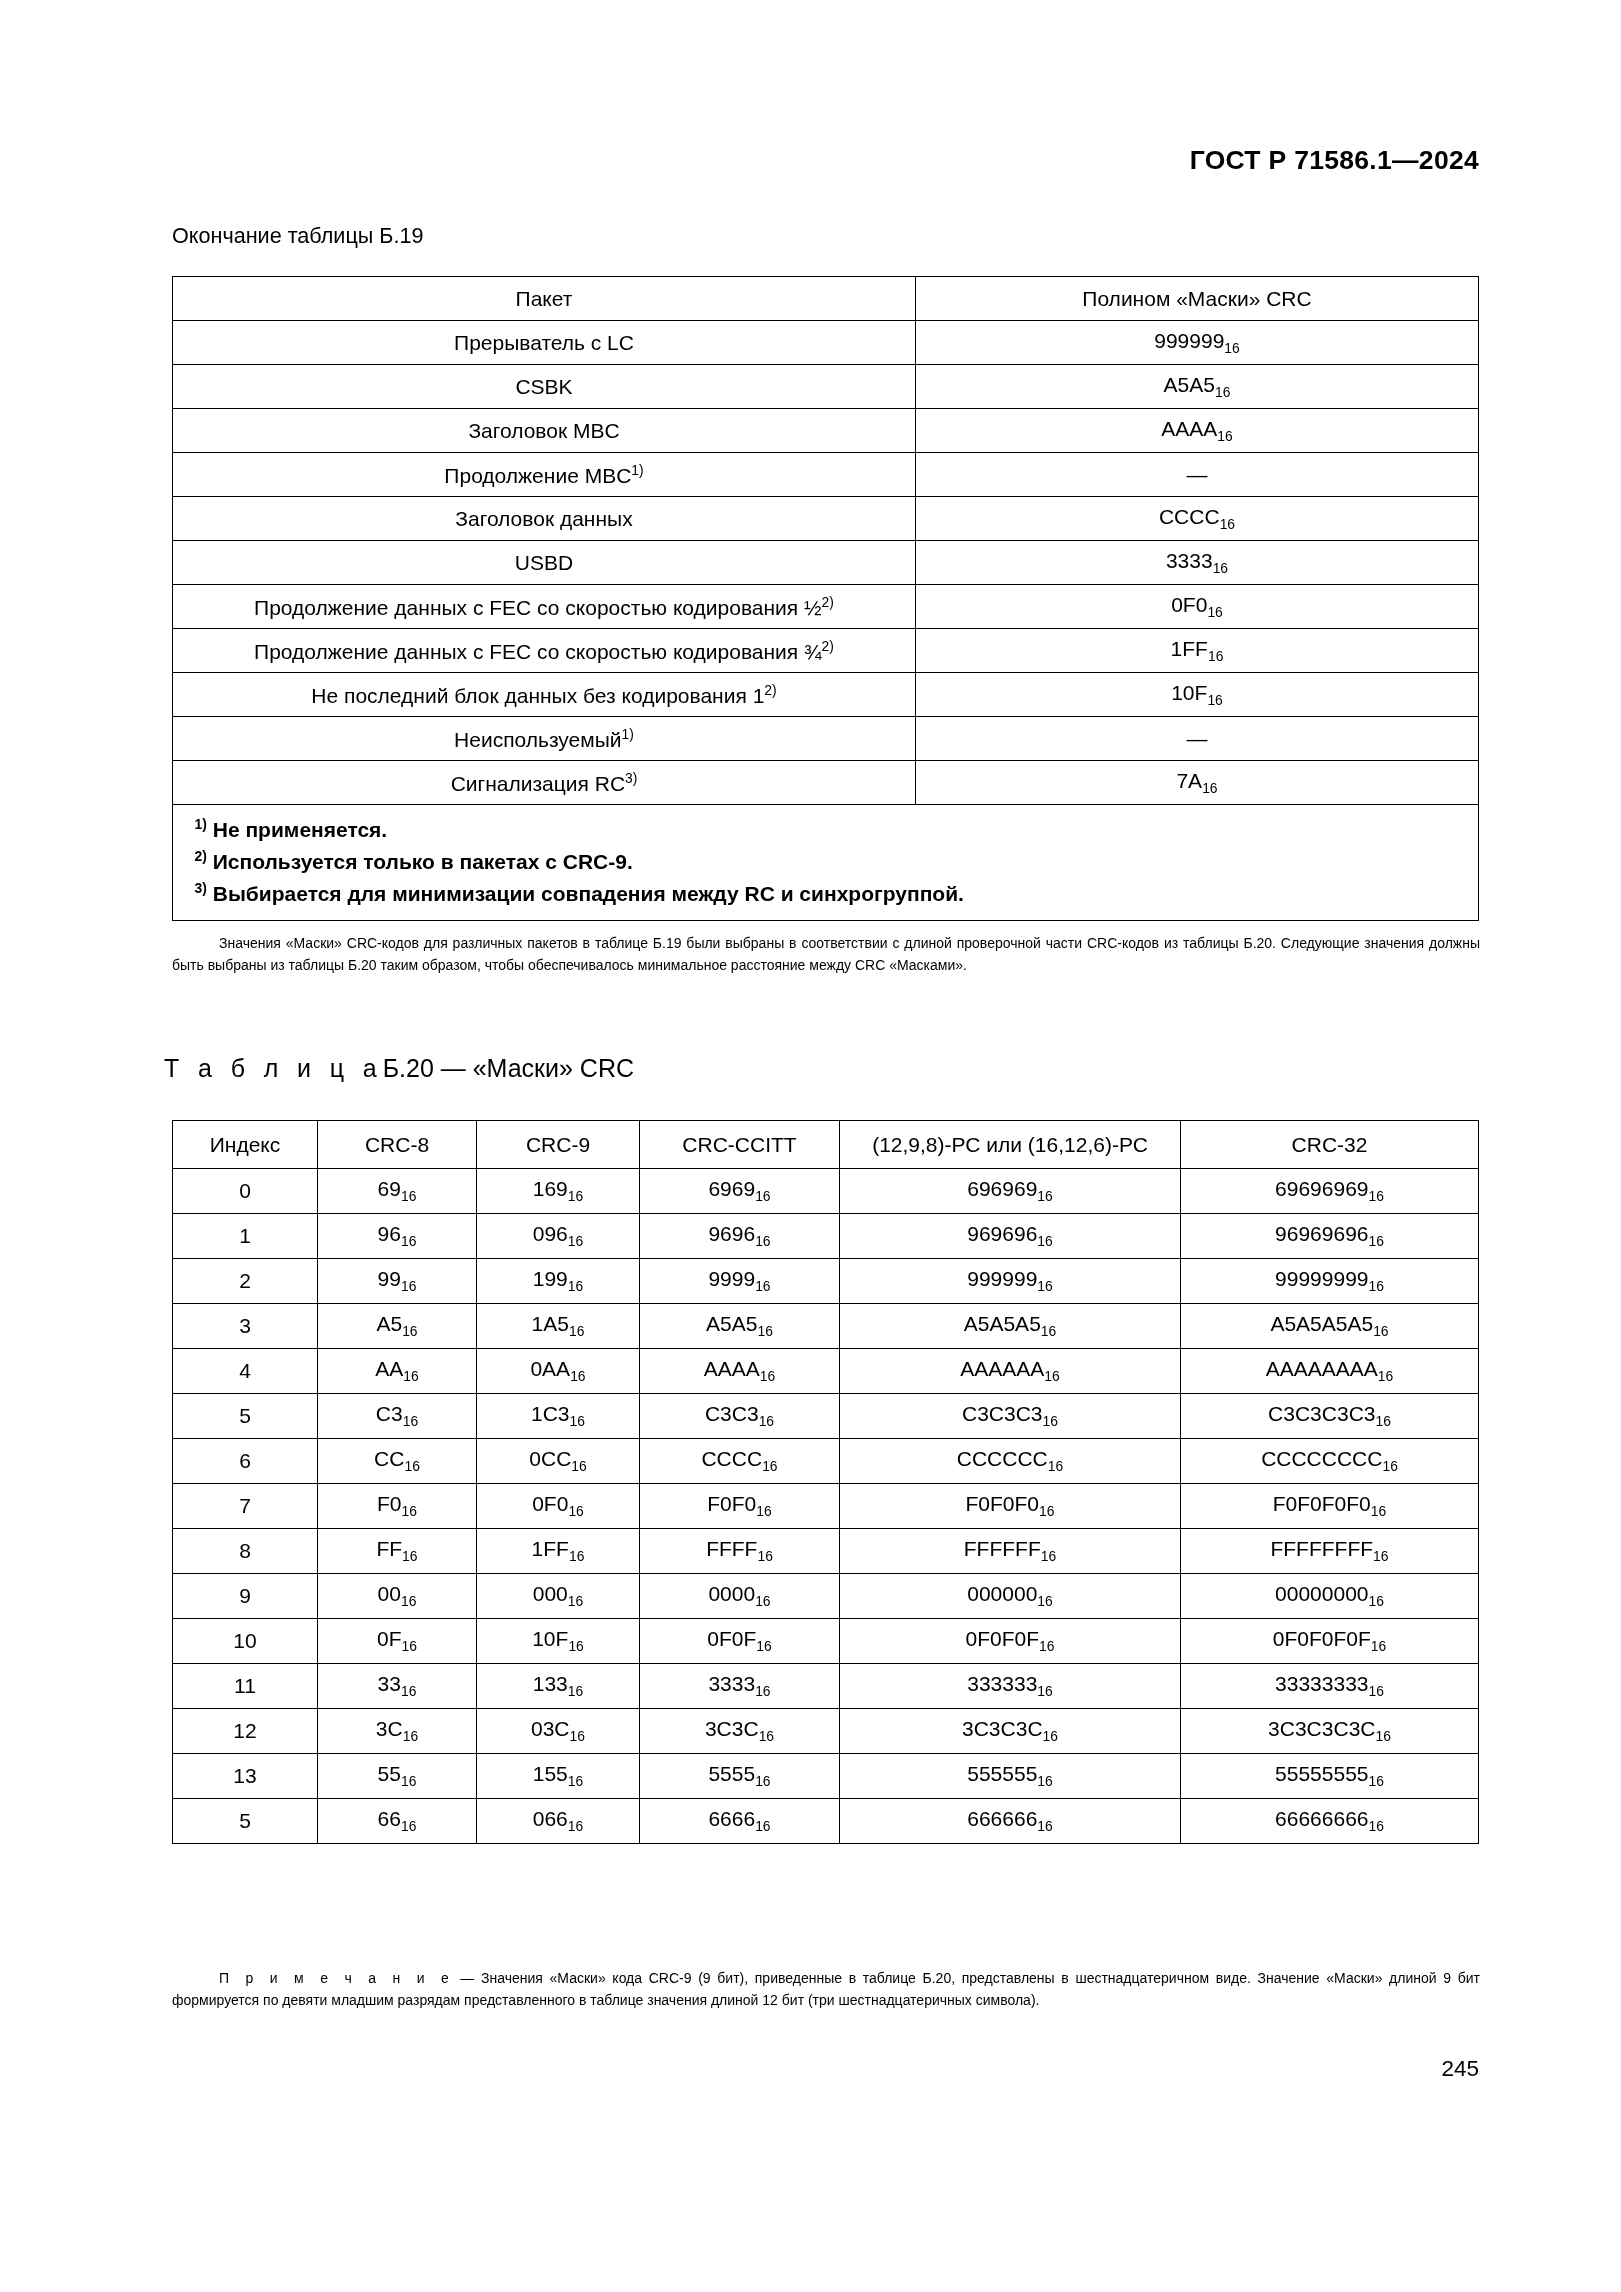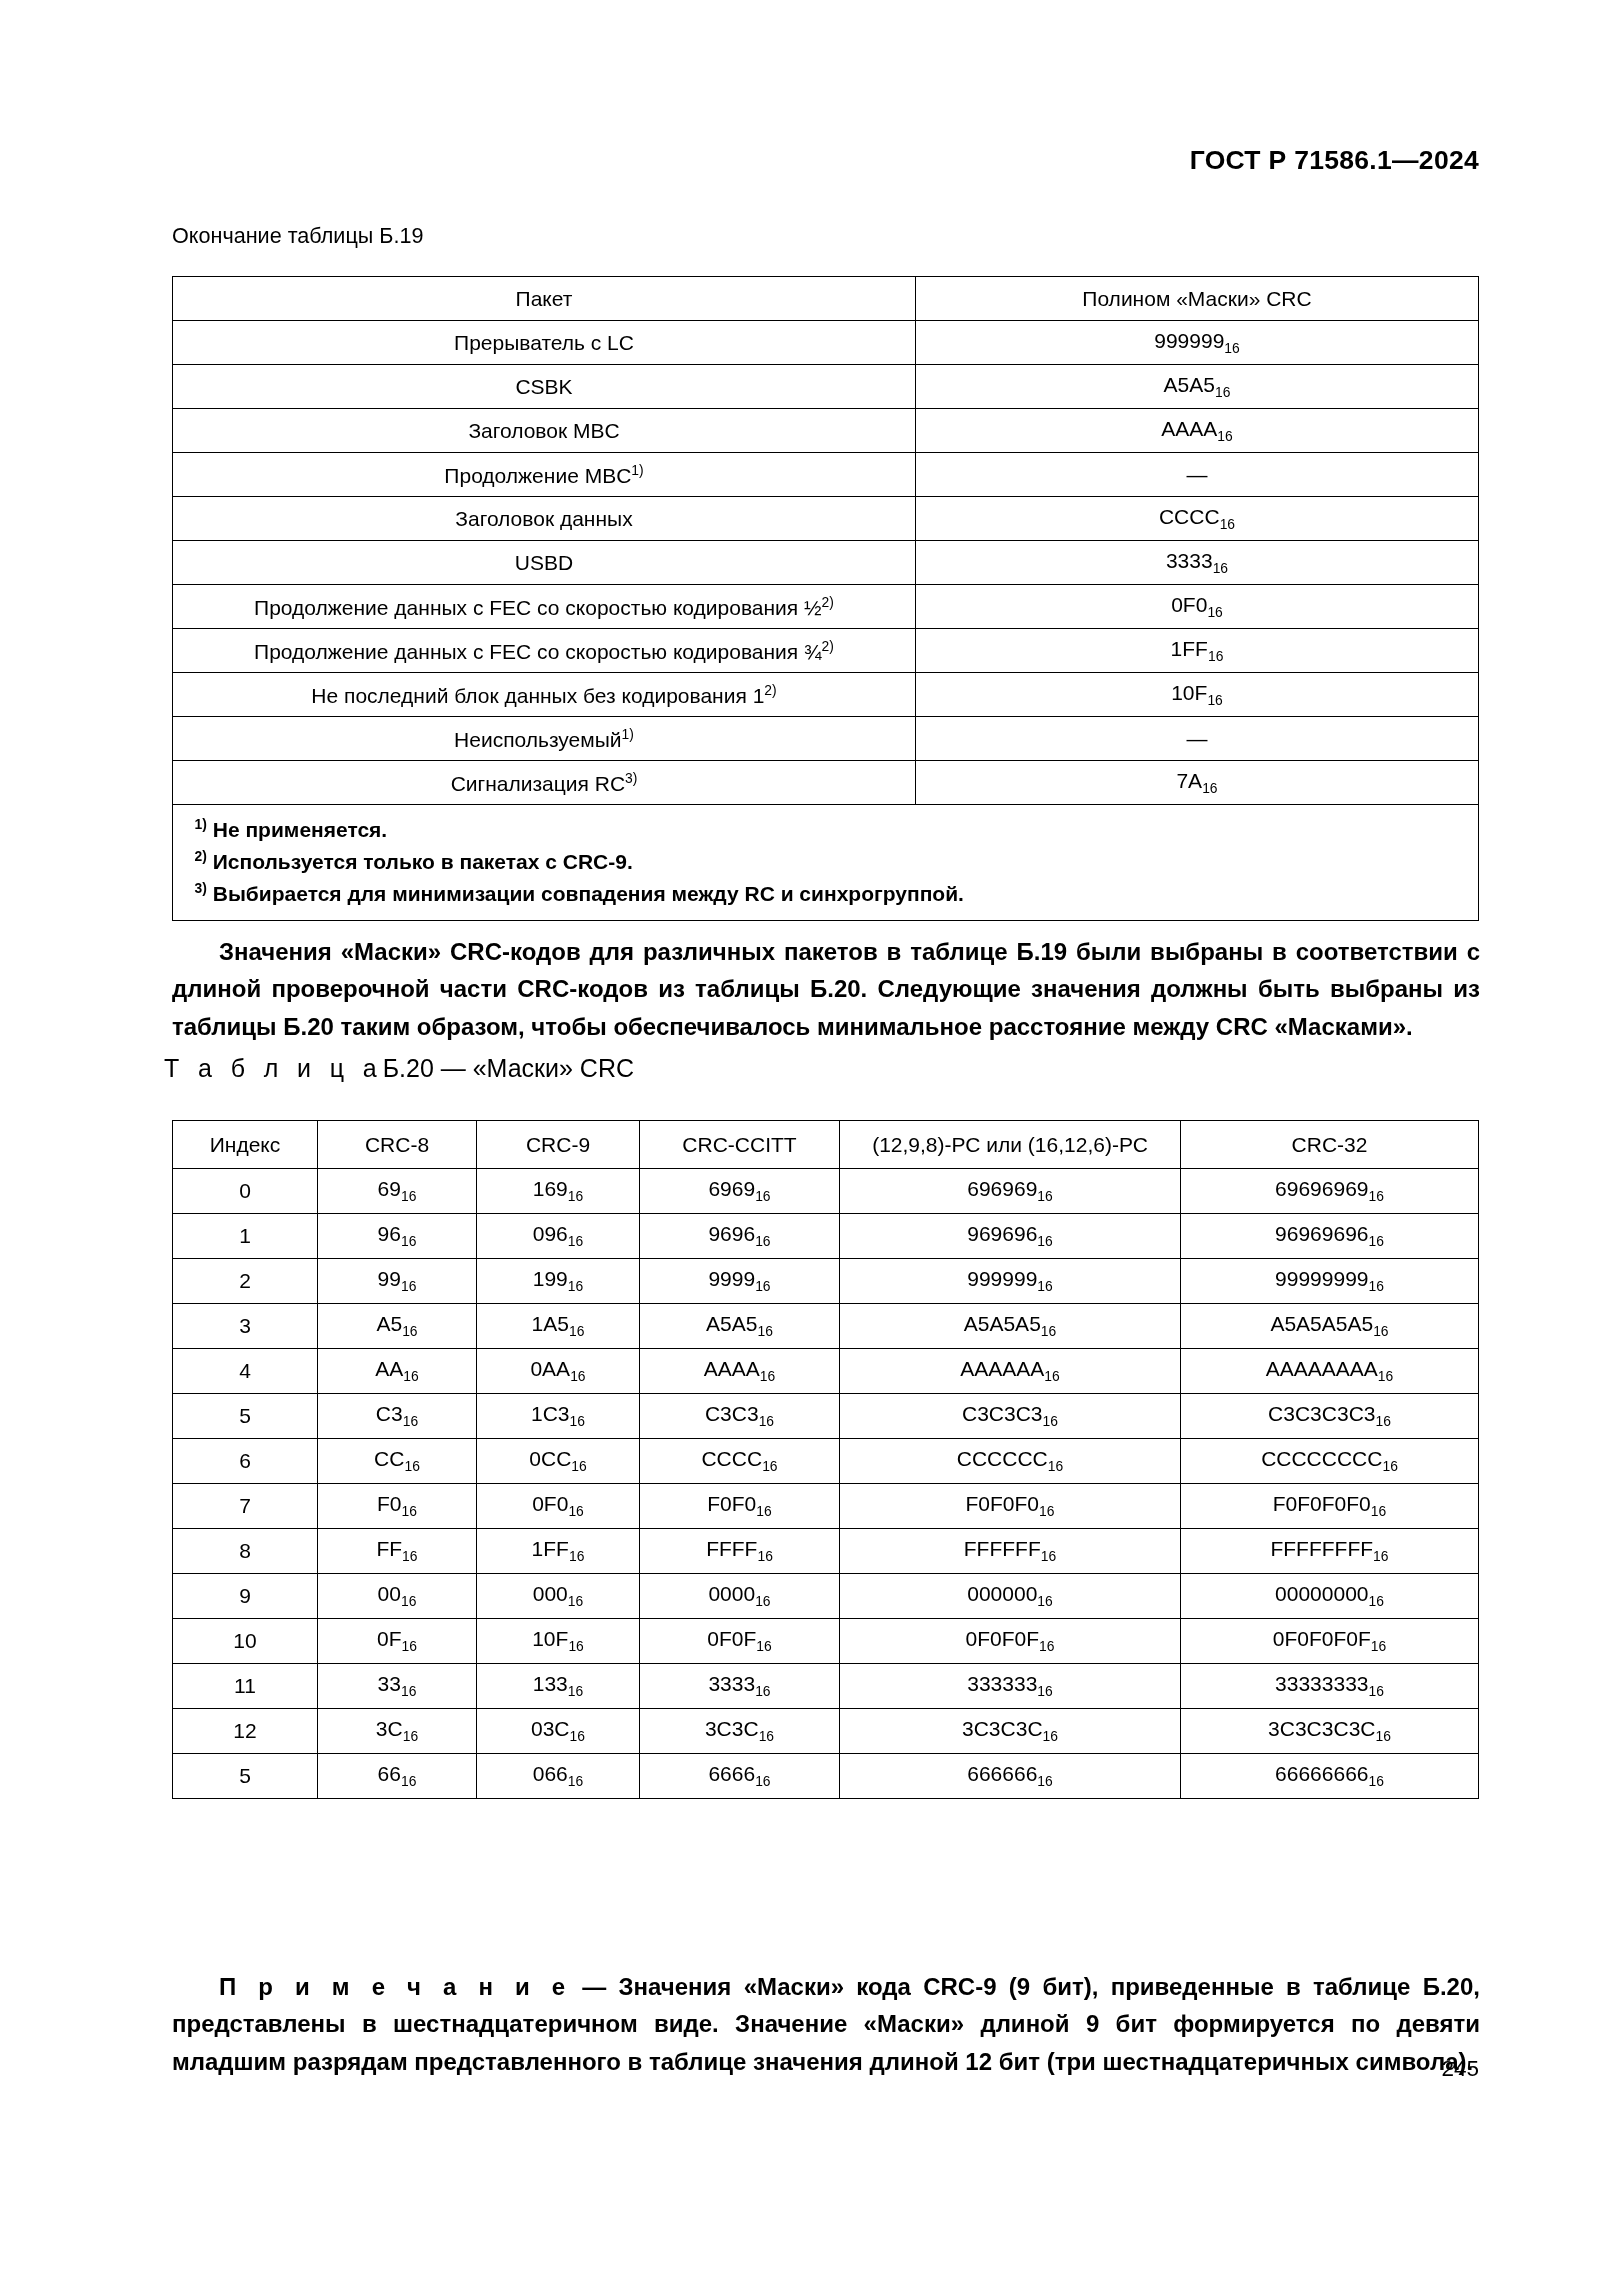--- a/index.html
+++ b/index.html
@@ -77,25 +77,24 @@
   #table-b20 .c-pc  { width:341px; }
   #table-b20 .c-c32 { width:298px; }
   #table-b20 thead td { height:47px; }
 
   sub { font-size:0.66em; vertical-align:sub; }
   sup { font-size:0.66em; vertical-align:super; }
 
   
   .para {
     position:absolute;
-    font-size:24px;
+    font-size:14px;
     line-height:1.56;
     text-align:justify;
     text-justify:inter-word;
-    font-weight:bold;
   }
   #para-after-b19 { left:157px; top:933px; width:1308px; text-indent:47px; }
   #para-note      { left:157px; top:1968px; width:1308px; text-indent:47px; }
   #para-note .spaced { letter-spacing:4.9px; }
 
   .page-number {
     position:absolute;
     right:157px; top:2056px;
     font-size:22.5px;
   }
@@ -301,20 +300,28 @@
         </tr>
         <tr>
           <td>12</td>
           <td>3C<sub>16</sub></td>
           <td>03C<sub>16</sub></td>
           <td>3C3C<sub>16</sub></td>
           <td>3C3C3C<sub>16</sub></td>
           <td>3C3C3C3C<sub>16</sub></td>
         </tr>
         <tr>
+          <td>13</td>
+          <td>55<sub>16</sub></td>
+          <td>155<sub>16</sub></td>
+          <td>5555<sub>16</sub></td>
+          <td>555555<sub>16</sub></td>
+          <td>55555555<sub>16</sub></td>
+        </tr>
+        <tr>
           <td>5</td>
           <td>66<sub>16</sub></td>
           <td>066<sub>16</sub></td>
           <td>6666<sub>16</sub></td>
           <td>666666<sub>16</sub></td>
           <td>66666666<sub>16</sub></td>
         </tr>
       </tbody>
   </table>
 

